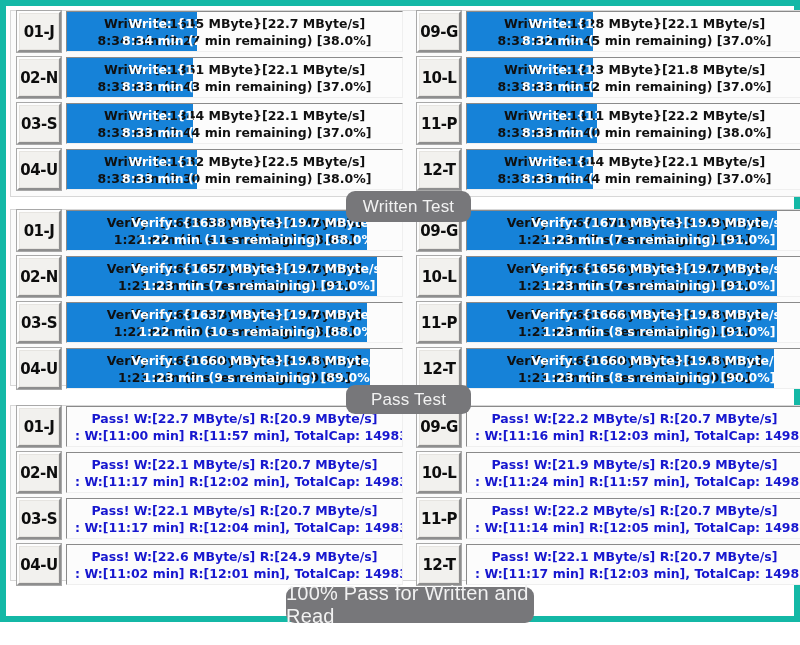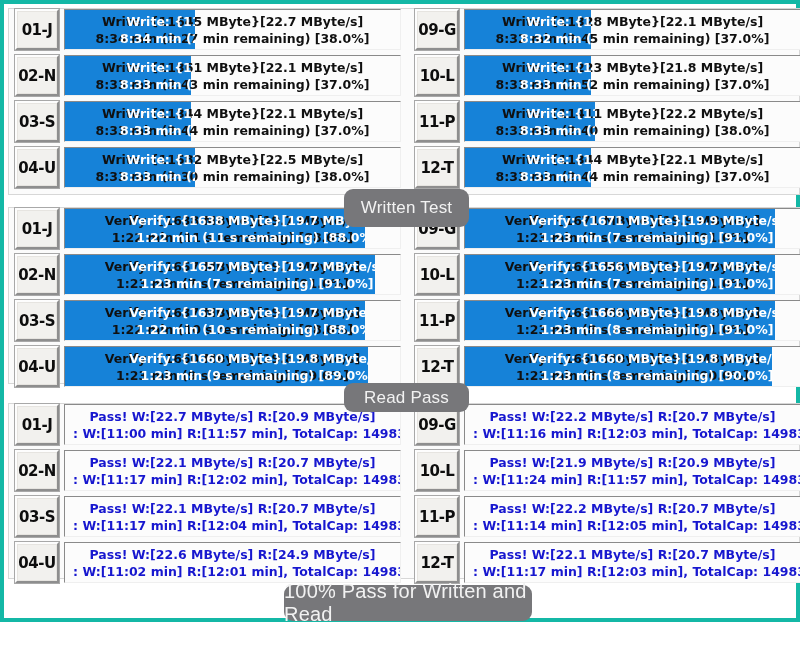--- a/index.html
+++ b/index.html
@@ -17,21 +17,21 @@
   }
 
   
   .frame {
     position: absolute;
     left: 0px;
     top: 0px;
     width: 800px;
     height: 622px;
     box-sizing: border-box;
-    border: 4px solid #14b8a6;
+    border: 6px solid #14b8a6;
     background: #ffffff;
   }
 
   
   .panel {
     position: absolute;
     left: 4px;
     box-sizing: border-box;
     background: #fbfbfb;
     border: 1px solid #d7d7d7;
@@ -154,21 +154,21 @@
     color: #f2f2f2;
     border-radius: 9px;
     font-family: "Liberation Sans", sans-serif;
     font-size: 17px;
     display: flex;
     align-items: center;
     justify-content: center;
     letter-spacing: 0.2px;
     z-index: 20;
   }
-  .badge.written { left: 340px; top: 185px; width: 125px; height: 38px; }
+  .badge.written { left: 340px; top: 185px; width: 125px; height: 31px; }
   .badge.read    { left: 340px; top: 379px; width: 125px; height: 29px; }
   .badge.summary { left: 280px; top: 581px; width: 248px; height: 36px; font-size: 20px; }
 </style>
 </head>
 <body>
 
 <div id="app">
   <div class="frame">
 
     <div class="panel write">
@@ -508,16 +508,16 @@
               <div class="resulttext" style="color: rgb(23, 23, 207);">
                 <div>Pass! W:[22.1 MByte/s] R:[20.7 MByte/s]</div>
                 <div class="l2">: W:[11:17 min] R:[12:03 min], TotalCap: 14983</div>
               </div>
             </div>
           </div>
         </div>
     </div>
 
     <div class="badge written">Written Test</div>
-    <div class="badge read">Read Pass</div>
+    <div class="badge read">Pass Test</div>
     <div class="badge summary">100% Pass for Written and Read</div>
   </div>
 </div>
 
 </body></html>

